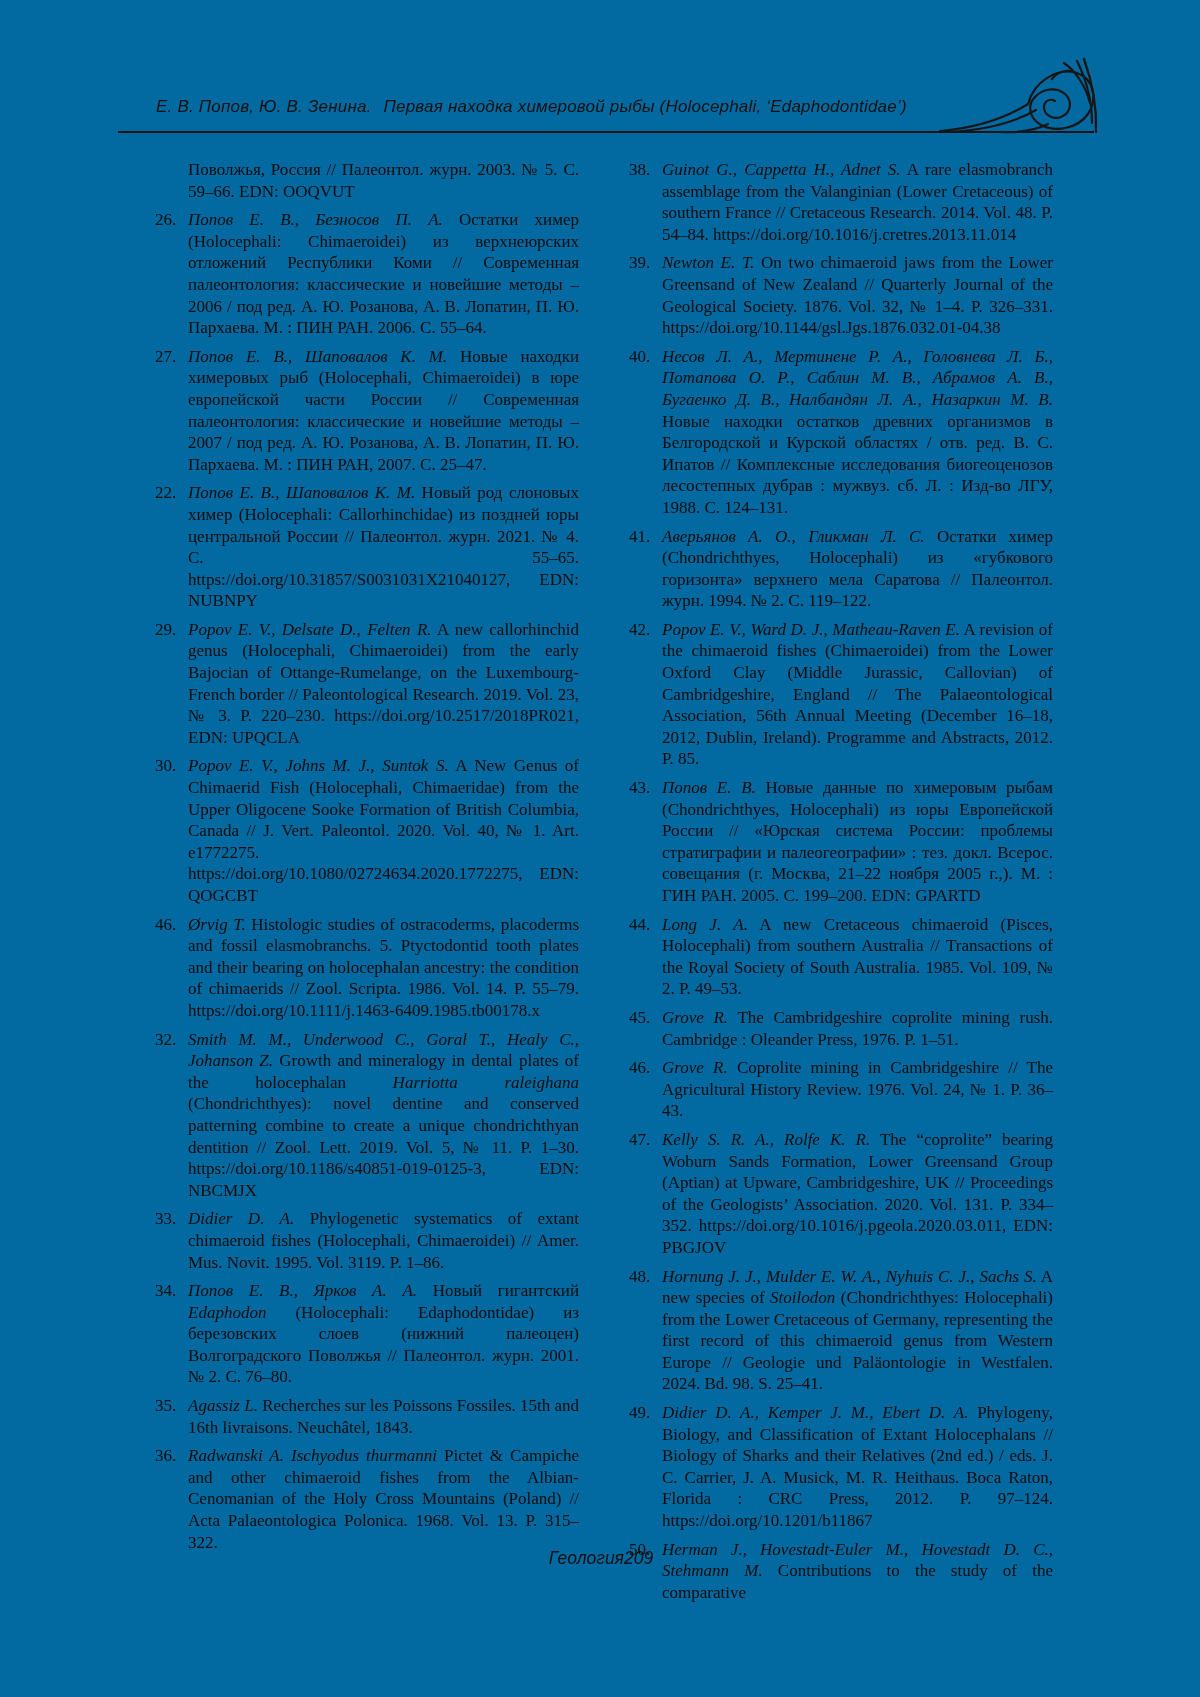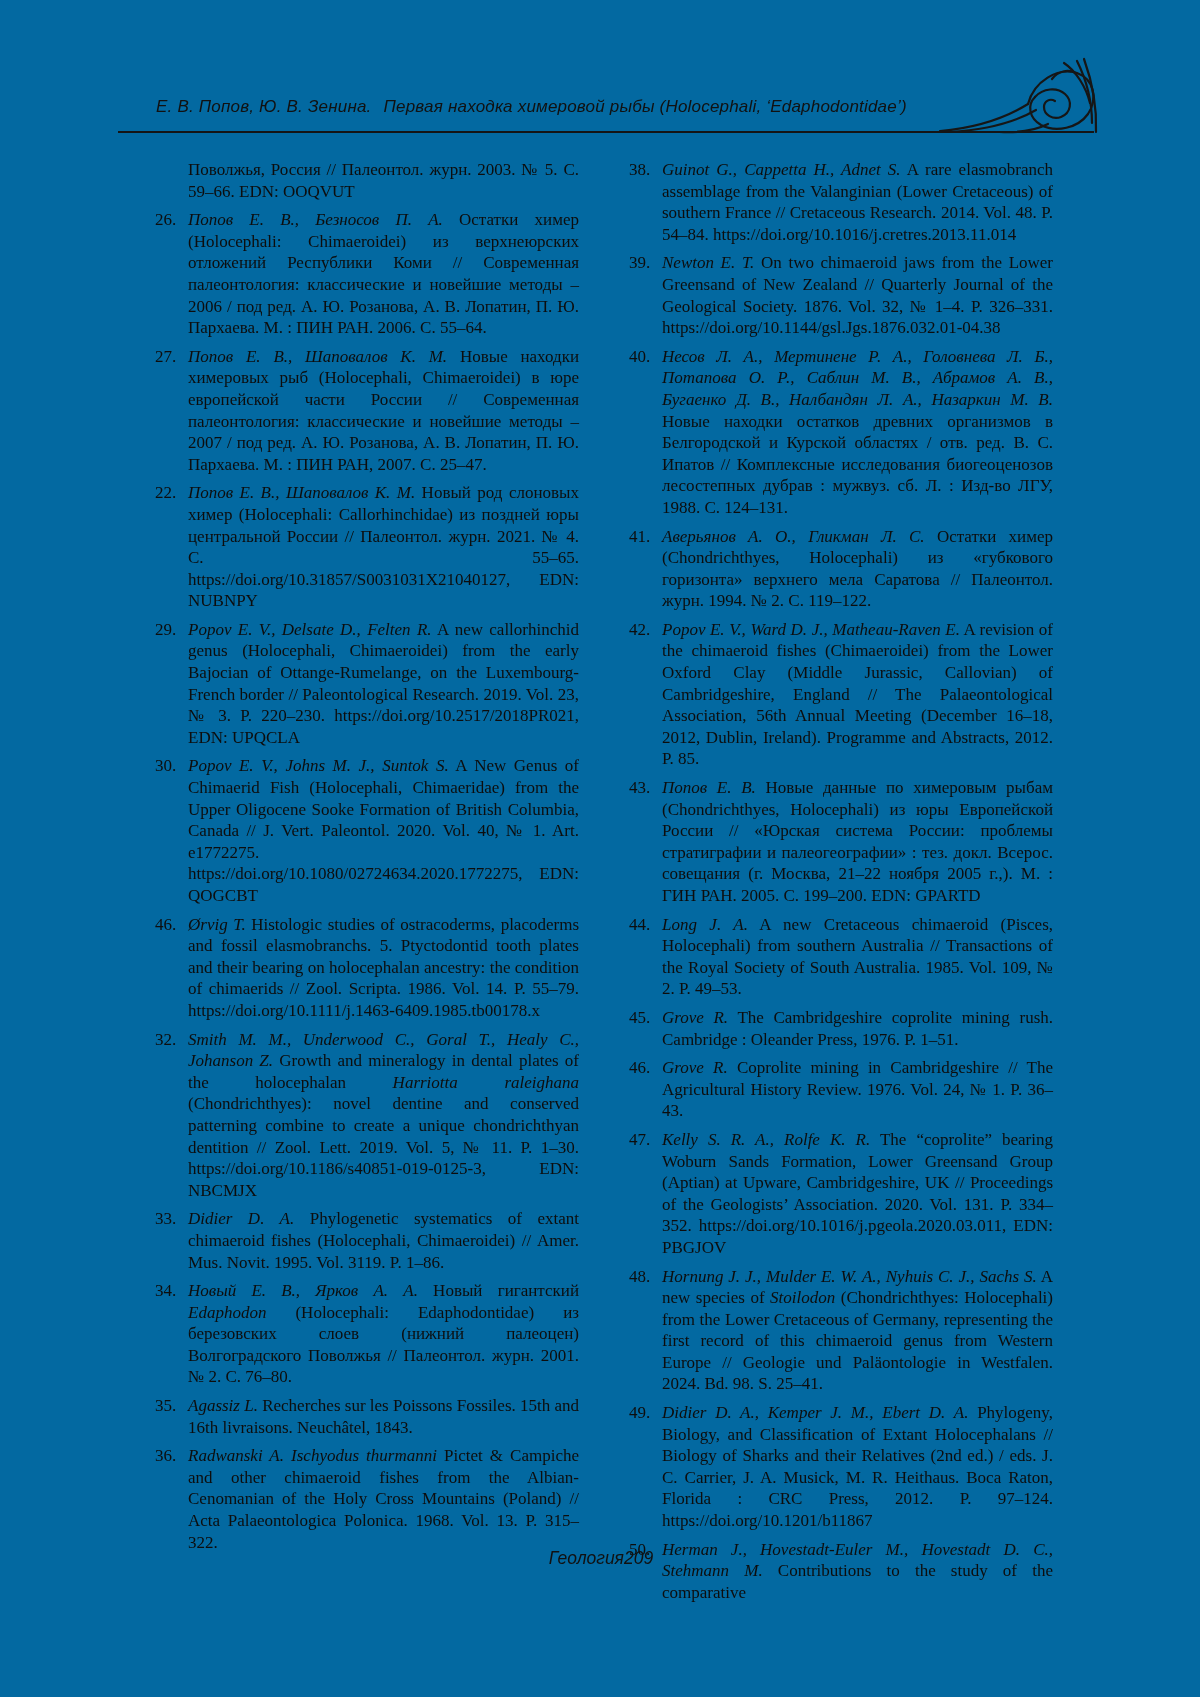--- a/index.html
+++ b/index.html
@@ -79,21 +79,21 @@
     <div class="col" id="col-left">
         <p class="ref cont"><span class="rm">Поволжья, Россия // Палеонтол. журн. 2003. № 5. С. 59–66. EDN: OOQVUT</span></p>
         <p class="ref"><span class="num">26.</span><span class="it">Попов Е. В., Безносов П. А.</span><span class="rm"> Остатки химер (Holocephali: Chimaeroidei) из верхнеюрских отложений Республики Коми // Современная палеонтология: классические и новейшие методы – 2006 / под ред. А. Ю. Розанова, А. В. Лопатин, П. Ю. Пархаева. М. : ПИН РАН. 2006. С. 55–64.</span></p>
         <p class="ref"><span class="num">27.</span><span class="it">Попов Е. В., Шаповалов К. М.</span><span class="rm"> Новые находки химеровых рыб (Holocephali, Chimaeroidei) в юре европейской части России // Современная палеонтология: классические и новейшие методы – 2007 / под ред. А. Ю. Розанова, А. В. Лопатин, П. Ю. Пархаева. М. : ПИН РАН, 2007. С. 25–47.</span></p>
         <p class="ref"><span class="num">22.</span><span class="it">Попов Е. В., Шаповалов К. М.</span><span class="rm"> Новый род слоновых химер (Holocephali: Callorhinchidae) из поздней юры центральной России // Палеонтол. журн. 2021. № 4. С. 55–65. https://doi.org/10.31857/S0031031X21040127, EDN: NUBNPY</span></p>
         <p class="ref"><span class="num">29.</span><span class="it">Popov E. V., Delsate D., Felten R.</span><span class="rm"> A new callorhinchid genus (Holocephali, Chimaeroidei) from the early Bajocian of Ottange-Rumelange, on the Luxembourg-French border // Paleontological Research. 2019. Vol. 23, № 3. P. 220–230. https://doi.org/10.2517/2018PR021, EDN: UPQCLA</span></p>
         <p class="ref"><span class="num">30.</span><span class="it">Popov E. V., Johns M. J., Suntok S.</span><span class="rm"> A New Genus of Chimaerid Fish (Holocephali, Chimaeridae) from the Upper Oligocene Sooke Formation of British Columbia, Canada // J. Vert. Paleontol. 2020. Vol. 40, № 1. Art. e1772275. https://doi.org/10.1080/02724634.2020.1772275, EDN: QOGCBT</span></p>
         <p class="ref"><span class="num">46.</span><span class="it">Ørvig T.</span><span class="rm"> Histologic studies of ostracoderms, placoderms and fossil elasmobranchs. 5. Ptyctodontid tooth plates and their bearing on holocephalan ancestry: the condition of chimaerids // Zool. Scripta. 1986. Vol. 14. P. 55–79. https://doi.org/10.1111/j.1463-6409.1985.tb00178.x</span></p>
         <p class="ref"><span class="num">32.</span><span class="it">Smith M. M., Underwood C., Goral T., Healy C., Johanson Z.</span><span class="rm"> Growth and mineralogy in dental plates of the holocephalan </span><span class="it">Harriotta raleighana</span><span class="rm"> (Chondrichthyes): novel dentine and conserved patterning combine to create a unique chondrichthyan dentition // Zool. Lett. 2019. Vol. 5, № 11. P. 1–30. https://doi.org/10.1186/s40851-019-0125-3, EDN: NBCMJX</span></p>
         <p class="ref"><span class="num">33.</span><span class="it">Didier D. A.</span><span class="rm"> Phylogenetic systematics of extant chimaeroid fishes (Holocephali, Chimaeroidei) // Amer. Mus. Novit. 1995. Vol. 3119. P. 1–86.</span></p>
-        <p class="ref"><span class="num">34.</span><span class="it">Новый Е. В., Ярков А. А.</span><span class="rm"> Новый гигантский </span><span class="it">Edaphodon</span><span class="rm"> (Holocephali: Edaphodontidae) из березовских слоев (нижний палеоцен) Волгоградского Поволжья // Палеонтол. журн. 2001. № 2. С. 76–80.</span></p>
+        <p class="ref"><span class="num">34.</span><span class="it">Попов Е. В., Ярков А. А.</span><span class="rm"> Новый гигантский </span><span class="it">Edaphodon</span><span class="rm"> (Holocephali: Edaphodontidae) из березовских слоев (нижний палеоцен) Волгоградского Поволжья // Палеонтол. журн. 2001. № 2. С. 76–80.</span></p>
         <p class="ref"><span class="num">35.</span><span class="it">Agassiz L.</span><span class="rm"> Recherches sur les Poissons Fossiles. 15th and 16th livraisons. Neuchâtel, 1843.</span></p>
         <p class="ref"><span class="num">36.</span><span class="it">Radwanski A. Ischyodus thurmanni</span><span class="rm"> Pictet &amp; Campiche and other chimaeroid fishes from the Albian-Cenomanian of the Holy Cross Mountains (Poland) // Acta Palaeontologica Polonica. 1968. Vol. 13. P. 315–322.</span></p>
       </div>
     <div class="col" id="col-right">
         <p class="ref"><span class="num">38.</span><span class="it">Guinot G., Cappetta H., Adnet S.</span><span class="rm"> A rare elasmobranch assemblage from the Valanginian (Lower Cretaceous) of southern France // Cretaceous Research. 2014. Vol. 48. P. 54–84. https://doi.org/10.1016/j.cretres.2013.11.014</span></p>
         <p class="ref"><span class="num">39.</span><span class="it">Newton E. T.</span><span class="rm"> On two chimaeroid jaws from the Lower Greensand of New Zealand // Quarterly Journal of the Geological Society. 1876. Vol. 32, № 1–4. P. 326–331. https://doi.org/10.1144/gsl.Jgs.1876.032.01-04.38</span></p>
         <p class="ref"><span class="num">40.</span><span class="it">Несов Л. А., Мертинене Р. А., Головнева Л. Б., Потапова О. Р., Саблин М. В., Абрамов А. В., Бугаенко Д. В., Налбандян Л. А., Назаркин М. В.</span><span class="rm"> Новые находки остатков древних организмов в Белгородской и Курской областях / отв. ред. В. С. Ипатов // Комплексные исследования биогеоценозов лесостепных дубрав : мужвуз. сб. Л. : Изд-во ЛГУ, 1988. С. 124–131.</span></p>
         <p class="ref"><span class="num">41.</span><span class="it">Аверьянов А. О., Гликман Л. С.</span><span class="rm"> Остатки химер (Chondrichthyes, Holocephali) из «губкового горизонта» верхнего мела Саратова // Палеонтол. журн. 1994. № 2. С. 119–122.</span></p>
         <p class="ref"><span class="num">42.</span><span class="it">Popov E. V., Ward D. J., Matheau-Raven E.</span><span class="rm"> A revision of the chimaeroid fishes (Chimaeroidei) from the Lower Oxford Clay (Middle Jurassic, Callovian) of Cambridgeshire, England // The Palaeontological Association, 56th Annual Meeting (December 16–18, 2012, Dublin, Ireland). Programme and Abstracts, 2012. P. 85.</span></p>
         <p class="ref"><span class="num">43.</span><span class="it">Попов Е. В.</span><span class="rm"> Новые данные по химеровым рыбам (Chondrichthyes, Holocephali) из юры Европейской России // «Юрская система России: проблемы стратиграфии и палеогеографии» : тез. докл. Всерос. совещания (г. Москва, 21–22 ноября 2005 г.,). М. : ГИН РАН. 2005. С. 199–200. EDN: GPARTD</span></p>

